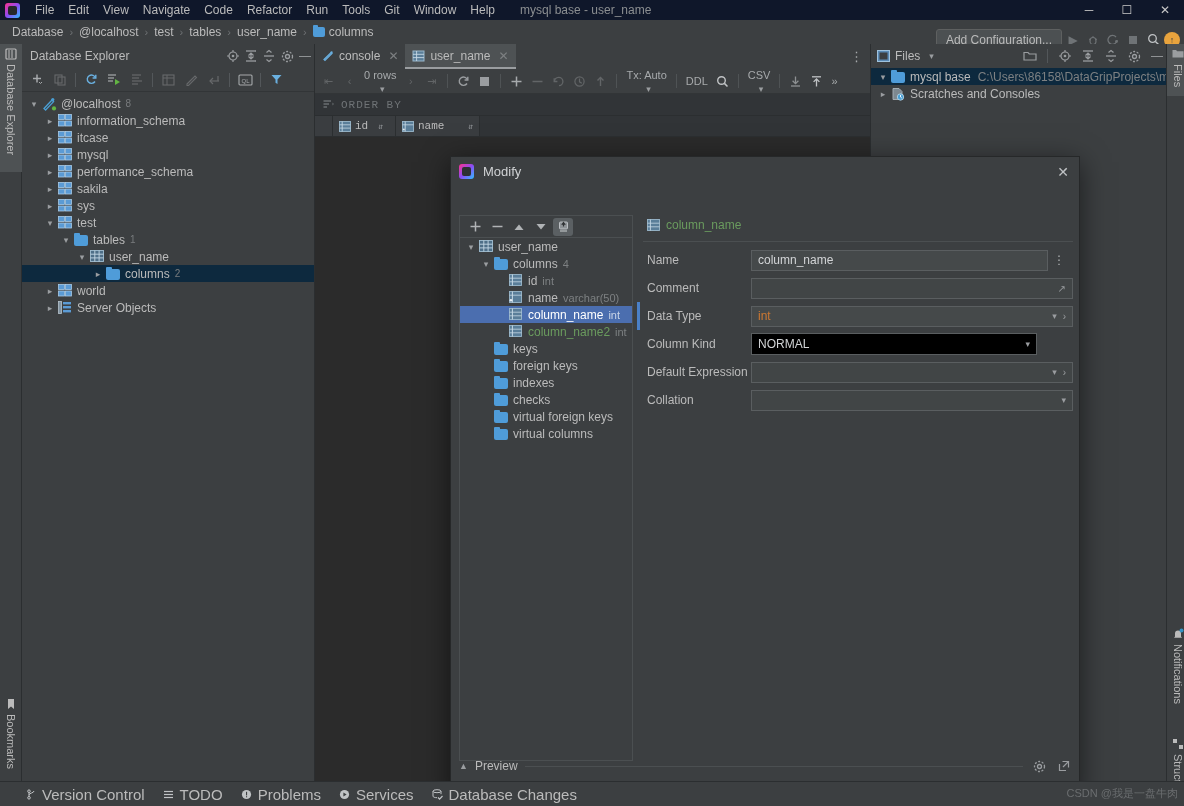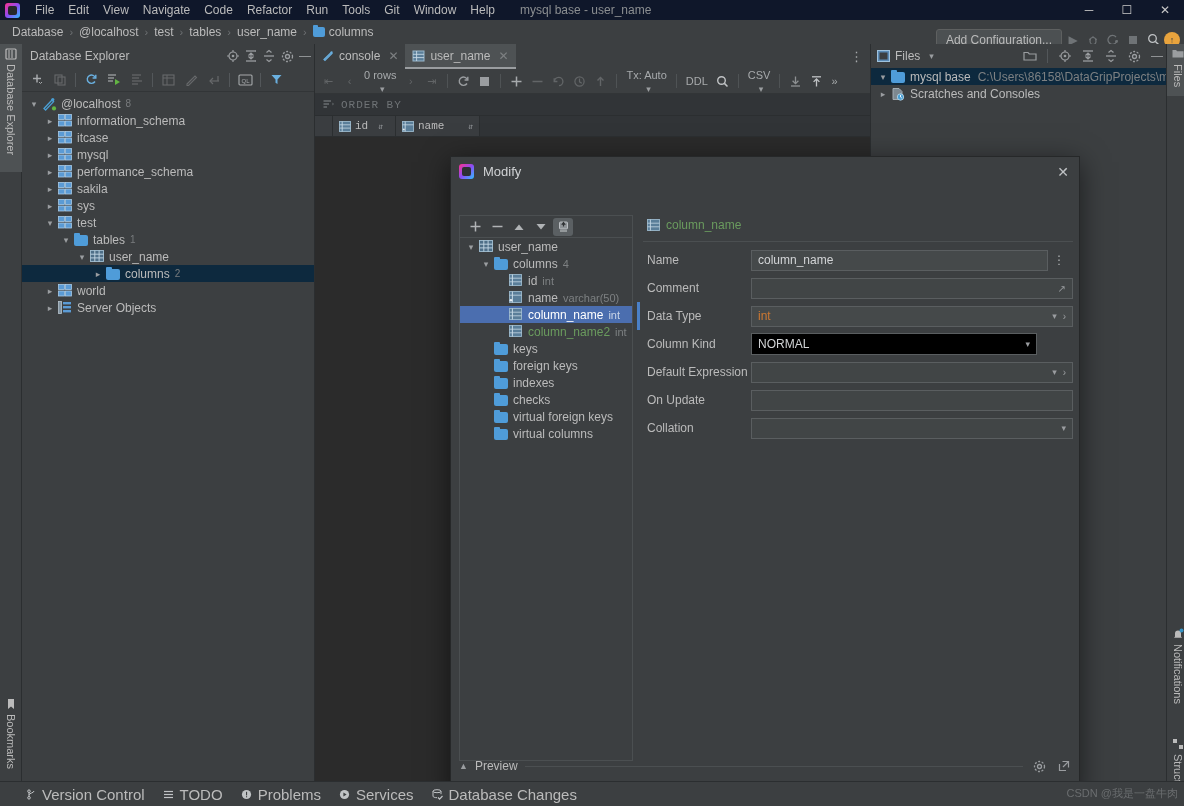--- a/index.html
+++ b/index.html
@@ -1045,26 +1045,20 @@
         <div class="frow">
           <div class="flabel">Default Expression</div>
           <div class="finput empty" style="max-width:322px">
             <span class="val"></span>
             <span class="chev">▾</span>
             <span class="chevr">›</span>
           </div>
         </div>
 
 
-        <div class="frow">
-          <div class="flabel">On Update</div>
-          <div class="finput empty" style="max-width:322px">
-            <span class="val"></span>
-          </div>
-        </div>
 
         <div class="frow">
           <div class="flabel">Collation</div>
           <div class="finput empty" style="max-width:322px">
             <span class="val"></span>
             <span class="chev">▾</span>
           </div>
         </div>
       </div>
     </div>

